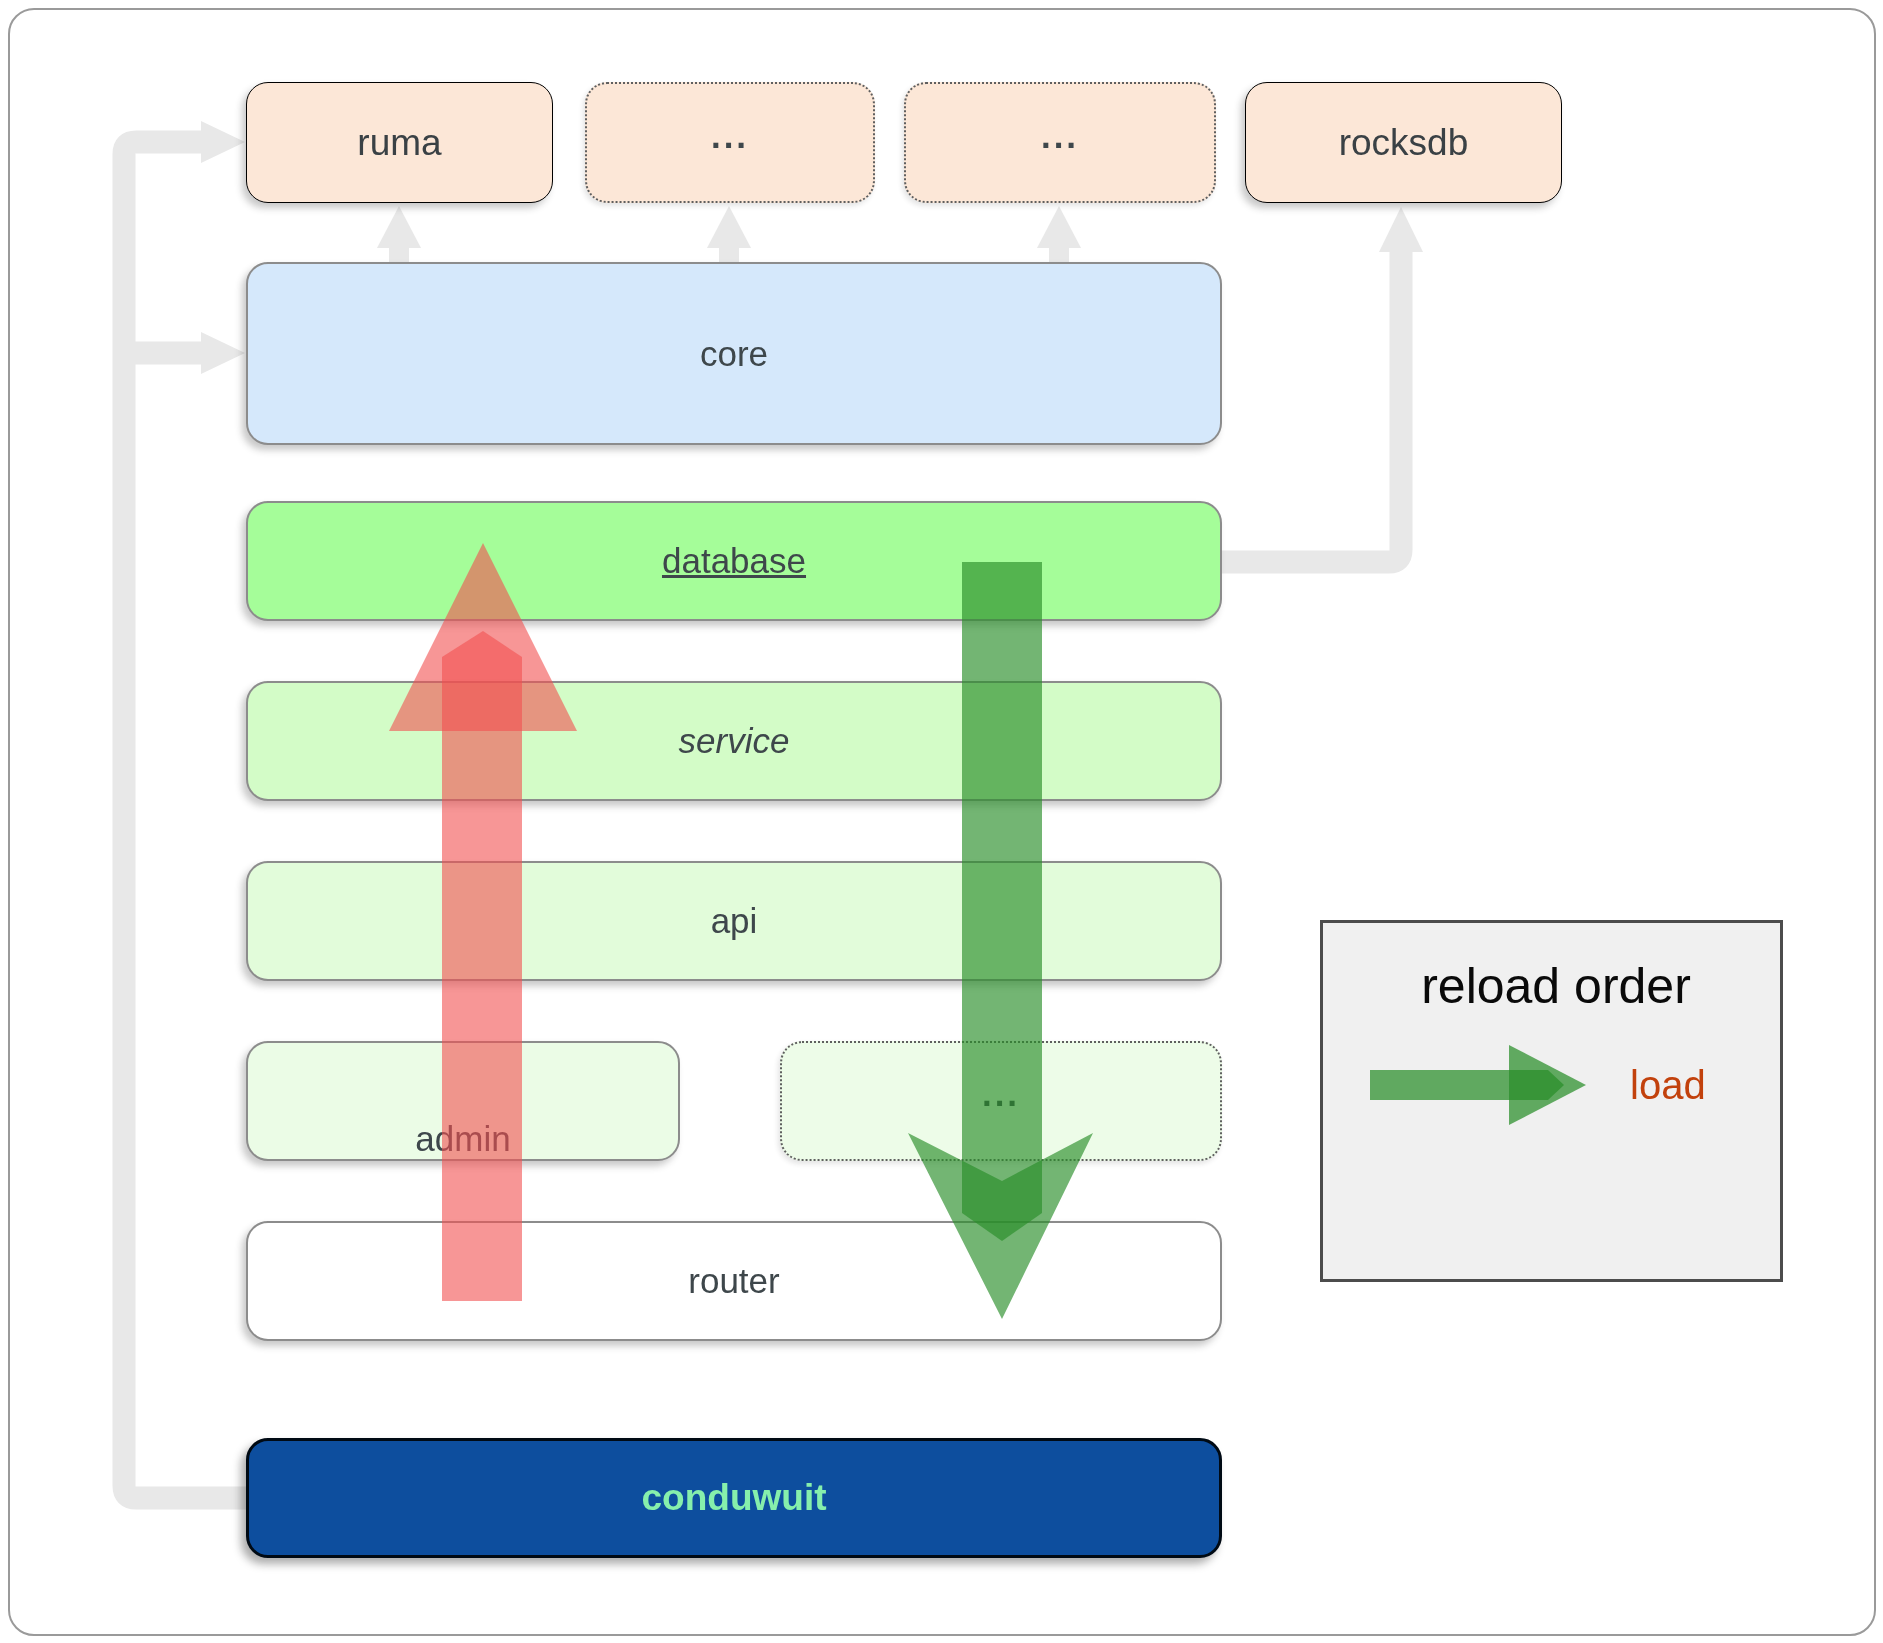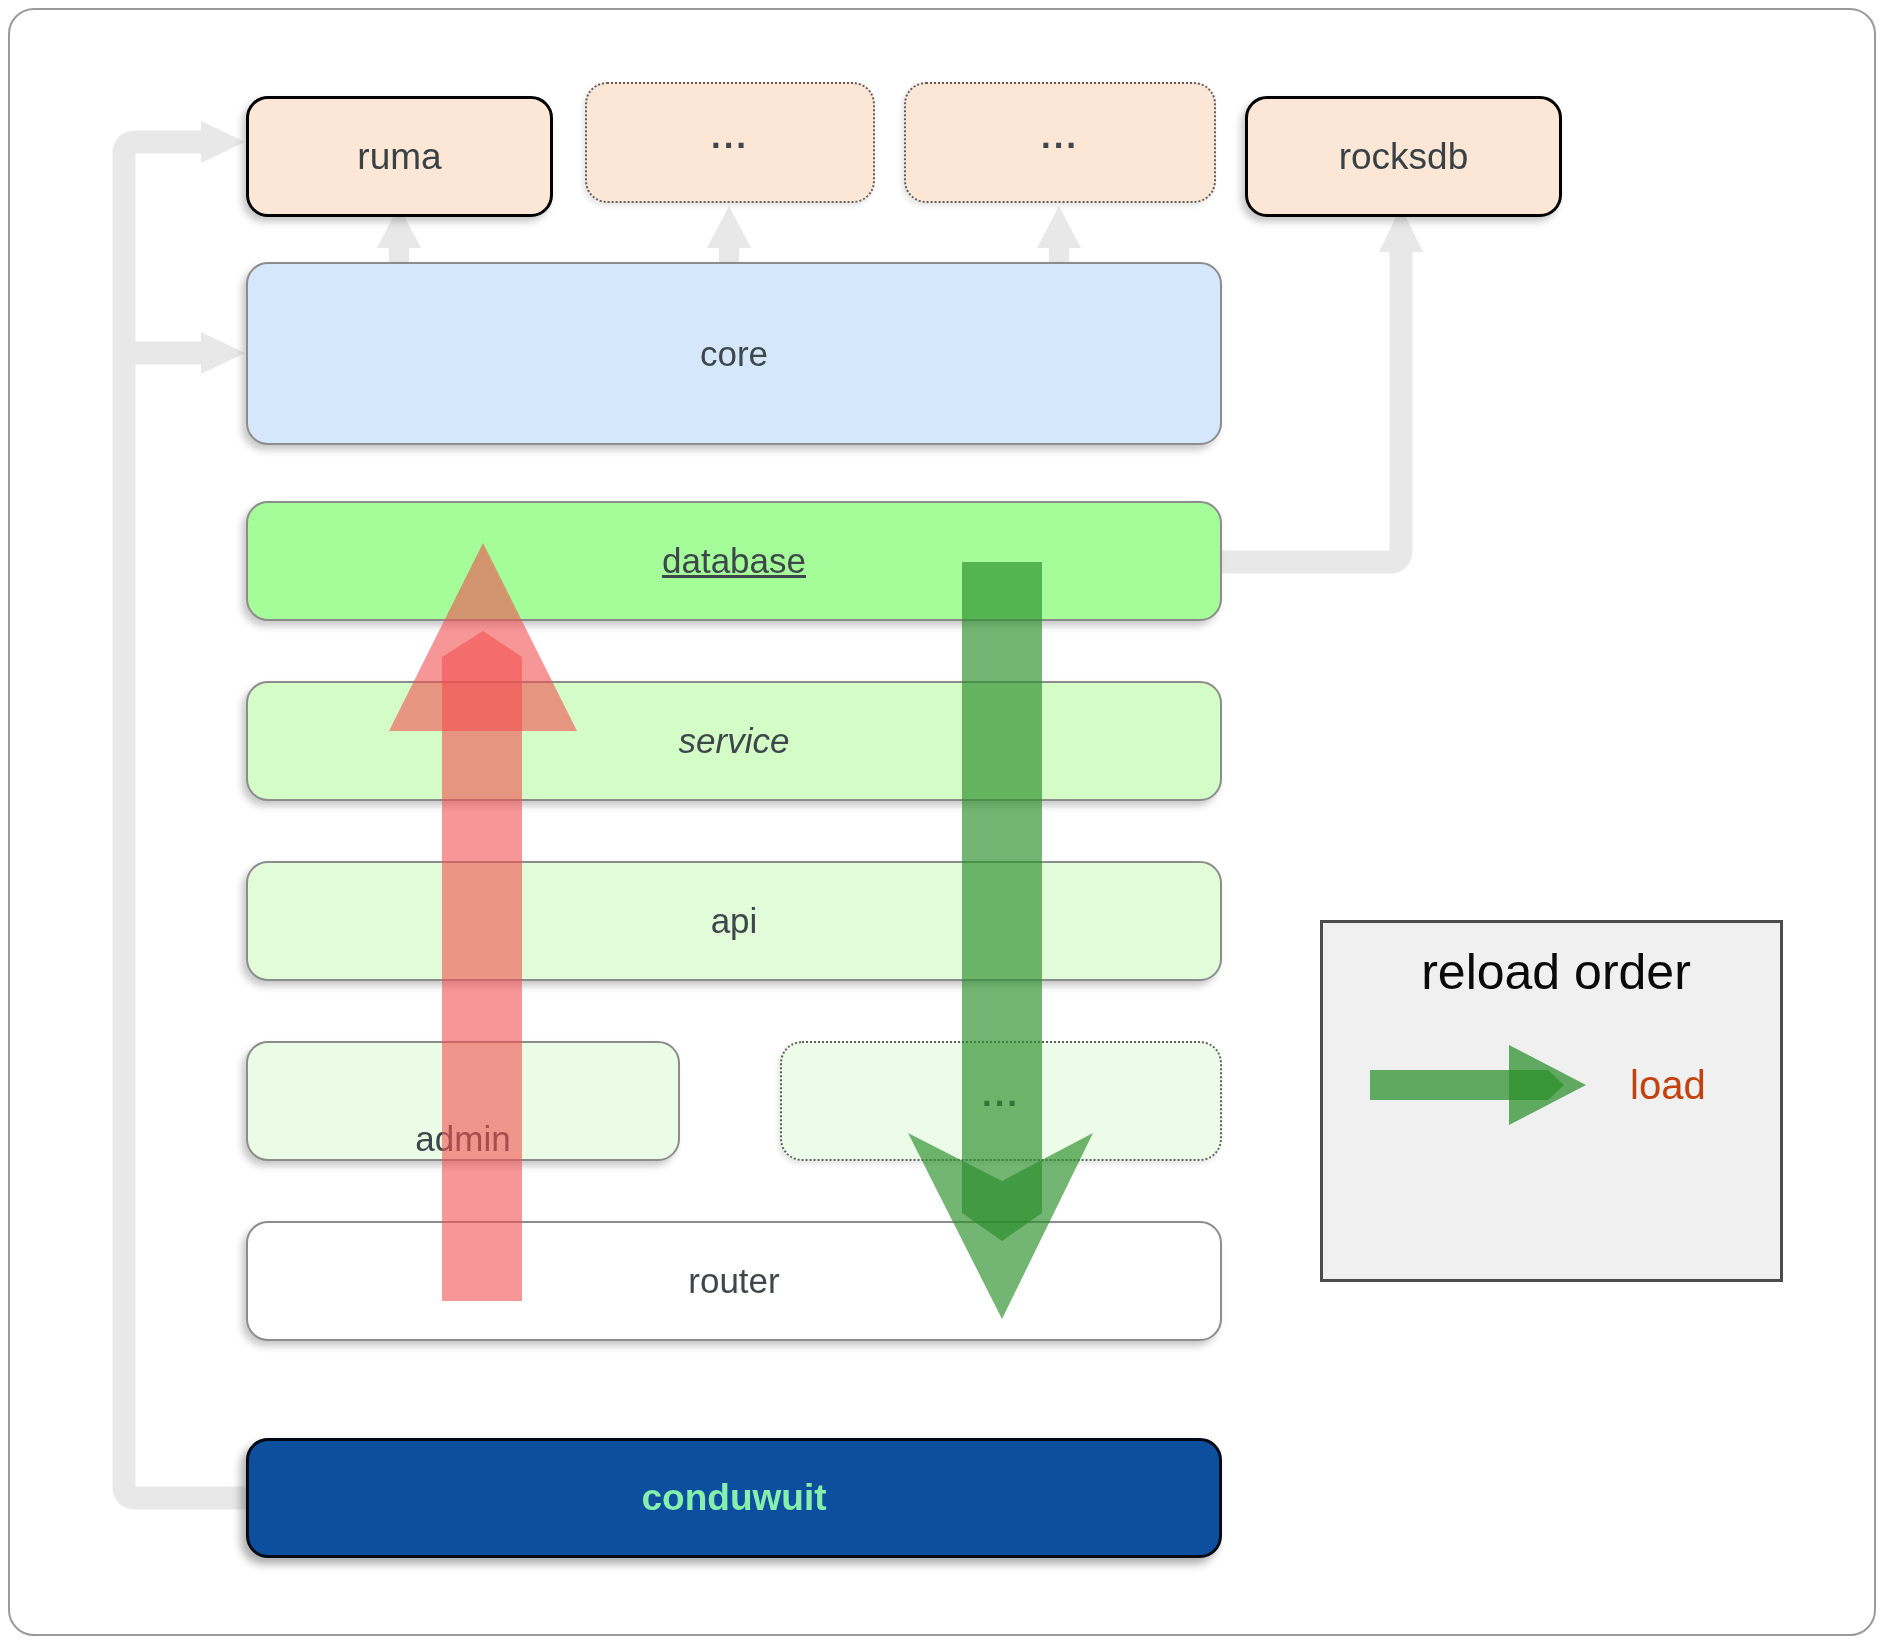--- a/index.html
+++ b/index.html
@@ -7,21 +7,21 @@
        font-family:"Liberation Sans","DejaVu Sans",sans-serif;}
   .frame{position:absolute;left:8px;top:8px;width:1864px;height:1624px;
          border:2px solid #9a9a9a;border-radius:26px;background:#ffffff;}
   svg.layer{position:absolute;left:0;top:0;width:1883px;height:1643px;}
   #connector-layer{z-index:1;}
   #flow-layer{z-index:3;pointer-events:none;}
   .node{position:absolute;z-index:2;display:flex;align-items:center;justify-content:center;
         box-sizing:border-box;border-radius:22px;font-size:35px;font-weight:500;
         color:#3e474b;box-shadow:-4px 5px 7px rgba(40,40,40,0.25);}
   .node.dotted{border:2px dotted #5f5f5f;box-shadow:-2px 3px 5px rgba(40,40,40,0.12);}
-  .node.darkline{border:3px solid #000000;margin-top:14px;}
+  .node.darkline{border:1px solid #000000;}
   .node.grayline{border:2px solid #8c8c8c;}
   .dots-label{font-weight:700;letter-spacing:3px;transform:translateY(-7px);}
   
   #node-ruma     {left:246px;top:82px;  width:307px;height:121px;}
   #node-crates1  {left:585px;top:82px;  width:290px;height:121px;}
   #node-crates2  {left:904px;top:82px;  width:312px;height:121px;}
   #node-rocksdb  {left:1245px;top:82px; width:317px;height:121px;}
   #node-core     {left:246px;top:262px; width:976px;height:183px;}
   #node-database {left:246px;top:501px; width:976px;height:120px;text-decoration:underline;}
   #node-service  {left:246px;top:681px; width:976px;height:120px;font-style:italic;}
@@ -29,21 +29,21 @@
   #node-admin    {left:246px;top:1041px;width:434px;height:120px;align-items:flex-end;}
   #node-services {left:780px;top:1041px;width:442px;height:120px;}
   #node-router   {left:246px;top:1221px;width:976px;height:120px;}
   #node-conduwuit{left:246px;top:1438px;width:976px;height:120px;
                   border:3px solid #000a14;color:#86efac;font-weight:600;font-size:37px;
                   box-shadow:-5px 6px 8px rgba(20,20,20,0.35);}
   #node-ruma,#node-rocksdb{font-size:37px;color:#3a4145;}
   
   .legend{position:absolute;z-index:2;left:1320px;top:920px;width:463px;height:362px;
           box-sizing:border-box;background:#f0f0f0;border:3px solid #4c4c4c;}
-  .legend-title{position:absolute;left:0;right:0;top:20px;text-align:center;
+  .legend-title{position:absolute;left:0;right:0;top:34px;text-align:center;
                 font-size:50px;color:#0a0a0a;padding-left:9px;}
   .legend-row{position:absolute;left:0;width:100%;height:80px;}
   .legend-row.load-row{top:122px;}
   .legend-row.unload-row{top:222px;}
   .legend-arrow{position:absolute;left:42px;top:0;}
   .legend-label{position:absolute;left:307px;top:50%;transform:translateY(-50%);
                 font-size:40px;color:#c2410c;}
 </style>
 </head>
 <body>

